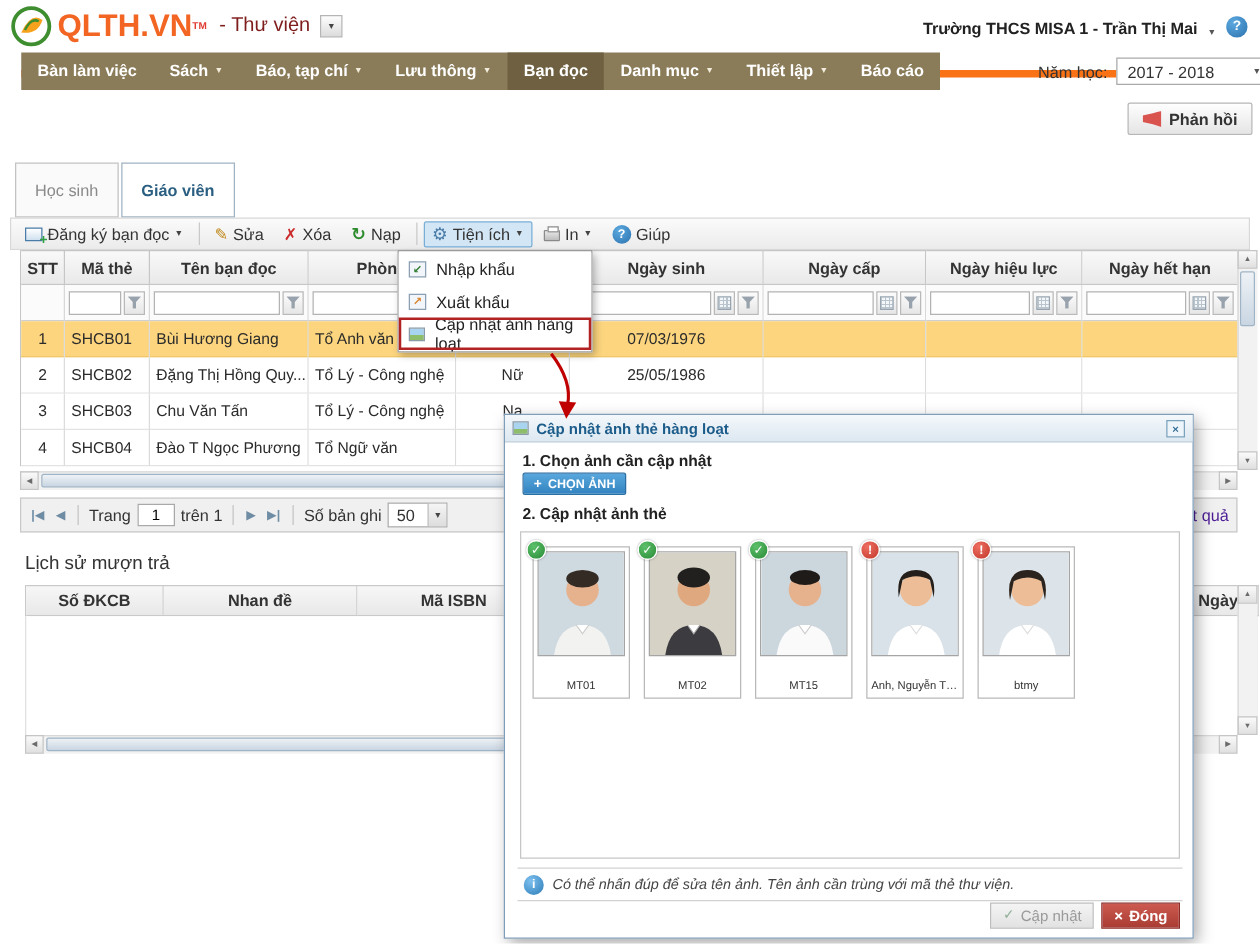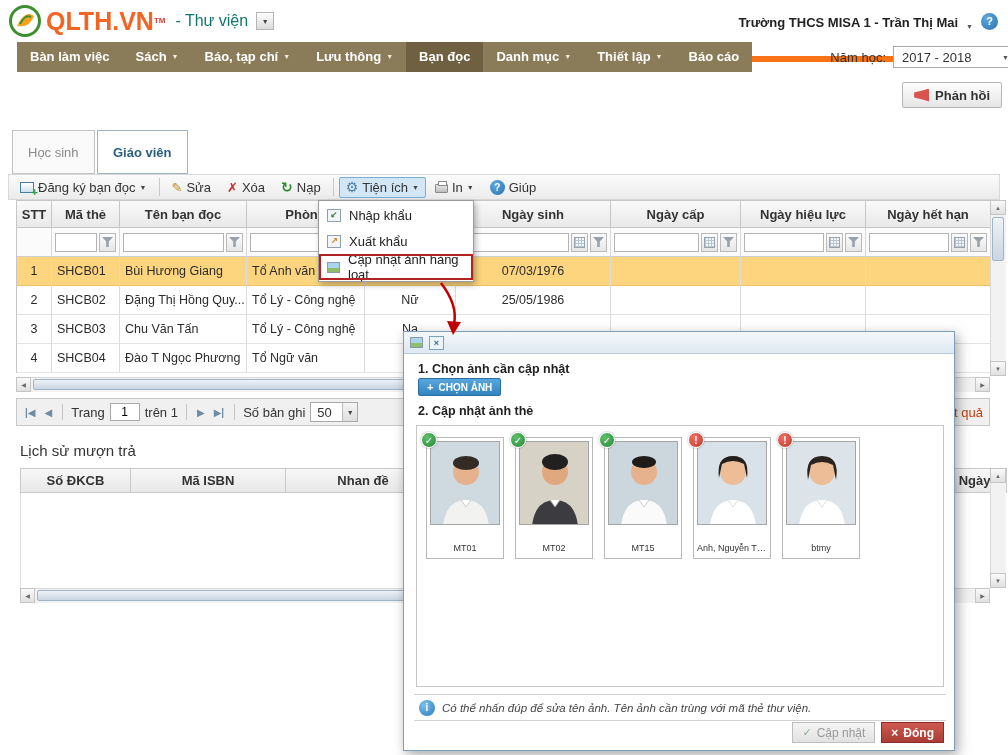--- a/index.html
+++ b/index.html
@@ -5,21 +5,21 @@
   *{margin:0;padding:0;box-sizing:border-box}
   html,body{background:#fff}
   body{font-family:"Liberation Sans","DejaVu Sans",sans-serif;font-size:13px;color:#333}
   .screen{position:relative;width:1008px;height:755px;background:#fff;overflow:hidden}
 
   
   .hdr{position:absolute;left:0;top:0;width:100%;height:42px;background:#fff;display:flex;align-items:center}
   .logo-wrap{display:flex;align-items:center;margin-left:8px;gap:4px;cursor:pointer}
   .logo-text{font-size:25px;font-weight:bold;color:#f26522;line-height:34px}
   .logo-tm{font-size:8px;color:#e03c31;vertical-align:top}
-  .app-suffix{color:#0f766e;font-size:16px;margin-left:10px}
+  .app-suffix{color:#7f1d1d;font-size:16px;margin-left:10px}
   .mini-drop{width:18px;height:18px;border:1px solid #b5b5b5;background:linear-gradient(#fdfdfd,#dcdcdc);display:inline-flex;align-items:center;justify-content:center;margin-left:8px;cursor:pointer}
   .cic{font-size:7px;color:#444}
   .hdr-right{margin-left:auto;display:flex;align-items:flex-end;gap:8px;margin-right:10px}
   .account{font-weight:bold;font-size:13px;color:#222;cursor:pointer}
   .caret-sm{font-size:7px;color:#555;cursor:pointer}
   .help-circle{width:17px;height:17px;border-radius:50%;background:radial-gradient(circle at 35% 30%,#5ea9e0,#2a72ae);color:#fff;font-weight:bold;font-size:11px;display:flex;align-items:center;justify-content:center;cursor:pointer}
 
   
   .nav{position:absolute;left:17px;top:42px;width:100%;height:20px;background:#fff;border-bottom:6px solid #f97316}
   .nav-inner{display:inline-flex;height:30px;background:#8b7c59}
@@ -77,21 +77,21 @@
   .sb-btn{position:absolute;background:linear-gradient(#fafafa,#e0e0e0);border:1px solid #c5c5c5;color:#6b6b6b;font-size:6px;display:flex;align-items:center;justify-content:center;cursor:pointer}
   .sb-thumb{position:absolute;background:linear-gradient(#eef2f6,#c9d6e2);border:1px solid #9fb4c6;border-radius:2px;cursor:grab}
 
   
   .pager{position:absolute;left:16px;top:398px;width:974px;height:28px;background:#f0f0f0;border:1px solid #c9c9c9;display:flex;align-items:center;padding:0 6px;gap:5px}
   .pic{color:#6e8ca3;font-size:10px;padding:0 2px;cursor:pointer;font-weight:bold}
   .psep{width:1px;height:16px;background:#c4c4c4;margin:0 3px}
   .page-input{width:30px;height:18px;border:1px solid #a9a9a9;text-align:center;font-size:12px}
   .rec-select{width:48px;height:20px;border:1px solid #a9a9a9;background:#fff;display:flex;align-items:center;justify-content:space-between;padding-left:6px;cursor:pointer}
   .rec-select .ddbtn{width:15px;height:18px;background:linear-gradient(#f5f5f5,#ddd);border-left:1px solid #bbb;display:flex;align-items:center;justify-content:center}
-  .pager-right{margin-left:auto;color:#c2410c}
+  .pager-right{margin-left:auto;color:#4c1d95}
 
   
   .hist-title{position:absolute;left:20px;top:442px;font-size:15px;color:#333}
   .hist-grid{position:absolute;left:20px;top:468px;width:986px;display:grid;grid-template-columns:110px 155px 155px 510px 56px;border-left:1px solid #c9c9c9}
   .hcell{height:25px;background:linear-gradient(#f7f7f7,#e8e8e8);border-right:1px solid #c9c9c9;border-top:1px solid #c9c9c9;border-bottom:1px solid #c9c9c9;display:flex;align-items:center;justify-content:center;font-weight:bold;font-size:13px;white-space:nowrap;overflow:hidden}
   .hist-body{position:absolute;left:20px;top:493px;width:986px;height:95px;background:#fff;border-left:1px solid #e0e0e0;border-right:1px solid #e0e0e0}
 
   
   .ctx-menu{position:absolute;left:318px;top:200px;width:156px;background:#fff;border:1px solid #9b9b9b;box-shadow:2px 3px 6px rgba(0,0,0,.28);z-index:40;padding:1px 0}
   .ctx-item{display:flex;align-items:center;gap:8px;height:26px;padding:0 8px;font-size:13px;color:#222;cursor:pointer;background:#fff}
@@ -397,22 +397,22 @@
       <span class="ddbtn">
           <span class="cic">▼</span>
         </span>
     </div>
     <span class="pager-right">t quả</span>
   </div>
 
   <div class="hist-title">Lịch sử mượn trả</div>
   <div class="hist-grid">
     <div class="hcell">Số ĐKCB</div>
+    <div class="hcell">Nhan đề</div>
     <div class="hcell">Mã ISBN</div>
-    <div class="hcell">Nhan đề</div>
     <div class="hcell"></div>
     <div class="hcell">Ngày t</div>
   </div>
   <div class="hist-body"></div>
 
   <div class="sb-track-v" style="left:990px;top:468px;width:16px;height:120px"></div>
   <div class="sb-btn" style="left:990px;top:468px;width:16px;height:15px">
       <span>▲</span>
     </div>
   <div class="sb-btn" style="left:990px;top:573px;width:16px;height:15px">
@@ -443,20 +443,21 @@
   </div>
 
   <svg class="arrow-svg" width="40" height="58" viewBox="0 0 40 58">
     <path d="M 16 1 C 26 14 32 28 29 42" stroke="#c00000" stroke-width="2.5" fill="none"></path>
     <polygon points="22,39 36,40 28,53" fill="#c00000"></polygon>
   </svg>
 
   <div class="modal">
     <div class="modal-title">
       <span class="ic-pic"></span>
+      <span class="txt">Cập nhật ảnh thẻ hàng loạt</span>
       <span class="modal-close">×</span>
     </div>
     <div class="step" style="top:30px">1. Chọn ảnh cần cập nhật</div>
     <div class="choose-btn">
       <span class="plus">+</span>
       <span>CHỌN ẢNH</span>
     </div>
     <div class="step" style="top:72px">2. Cập nhật ảnh thẻ</div>
 
     <div class="photo-box">

